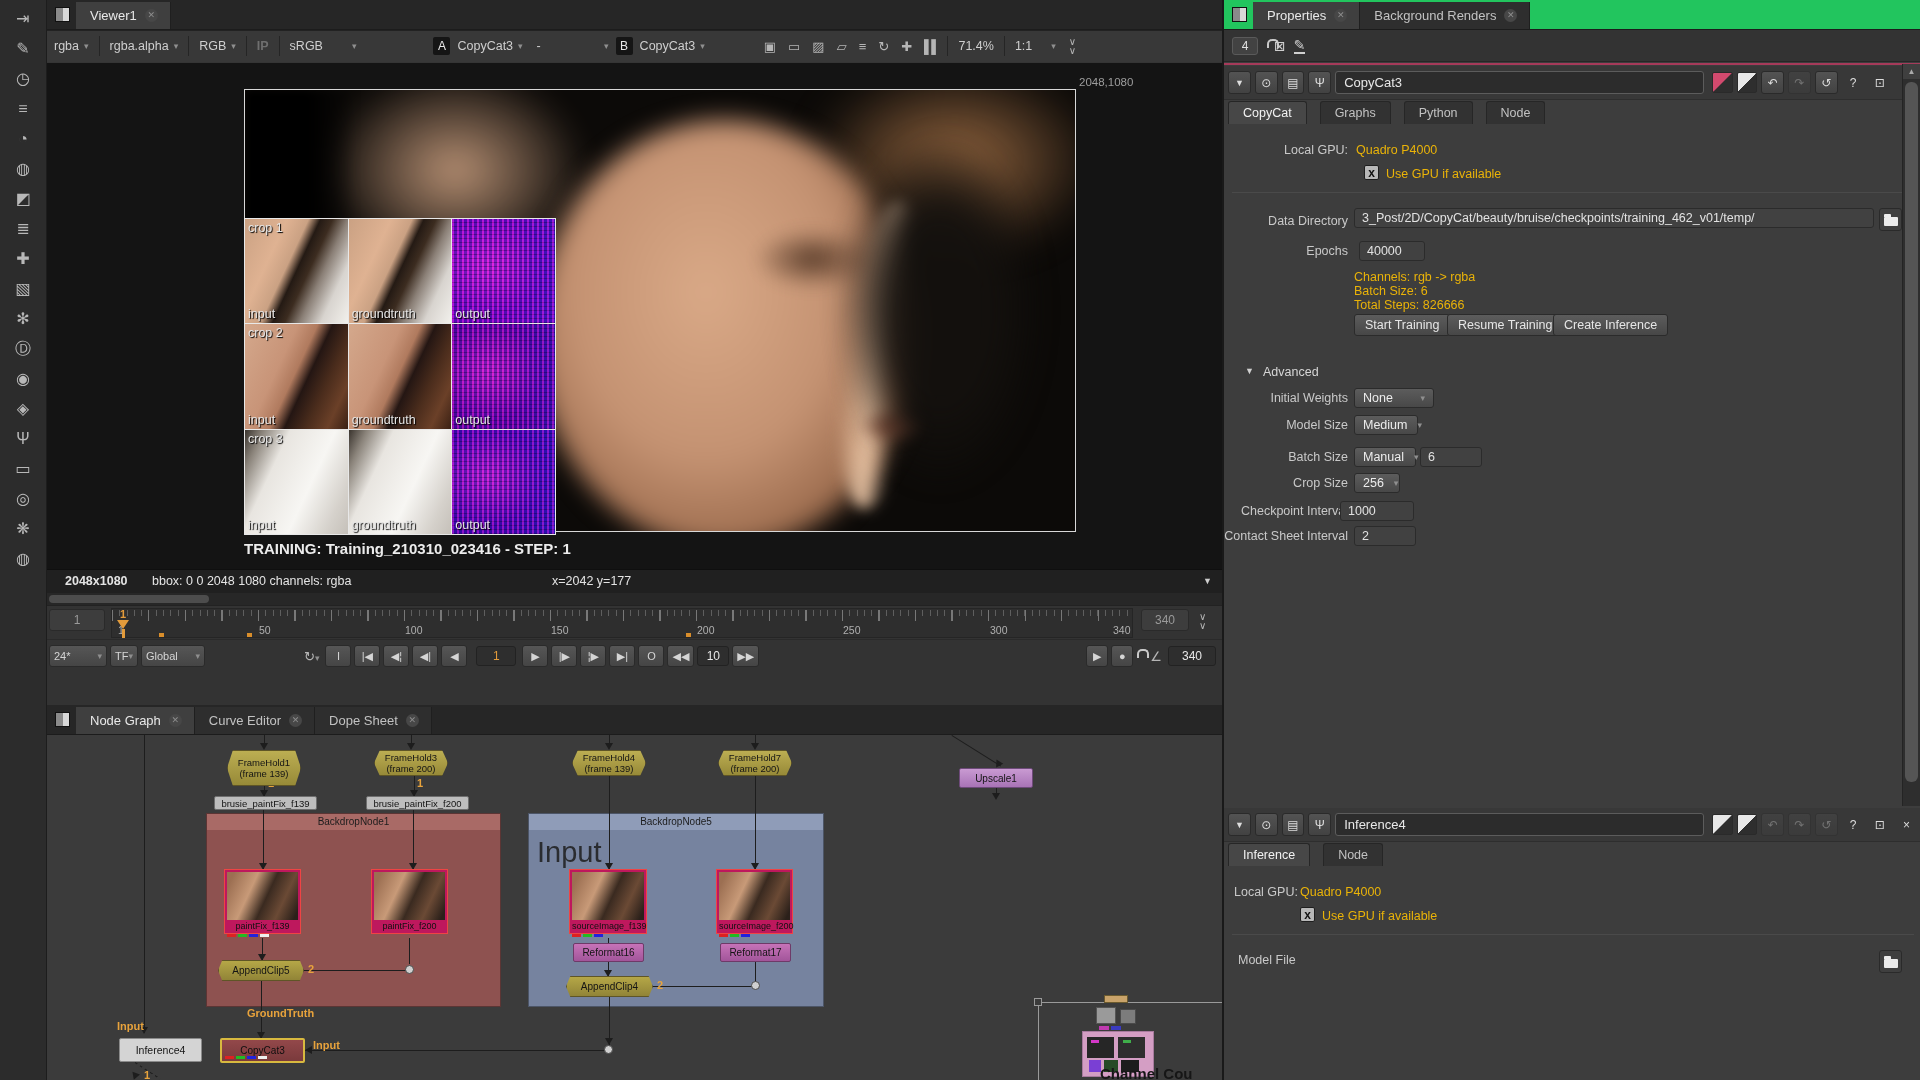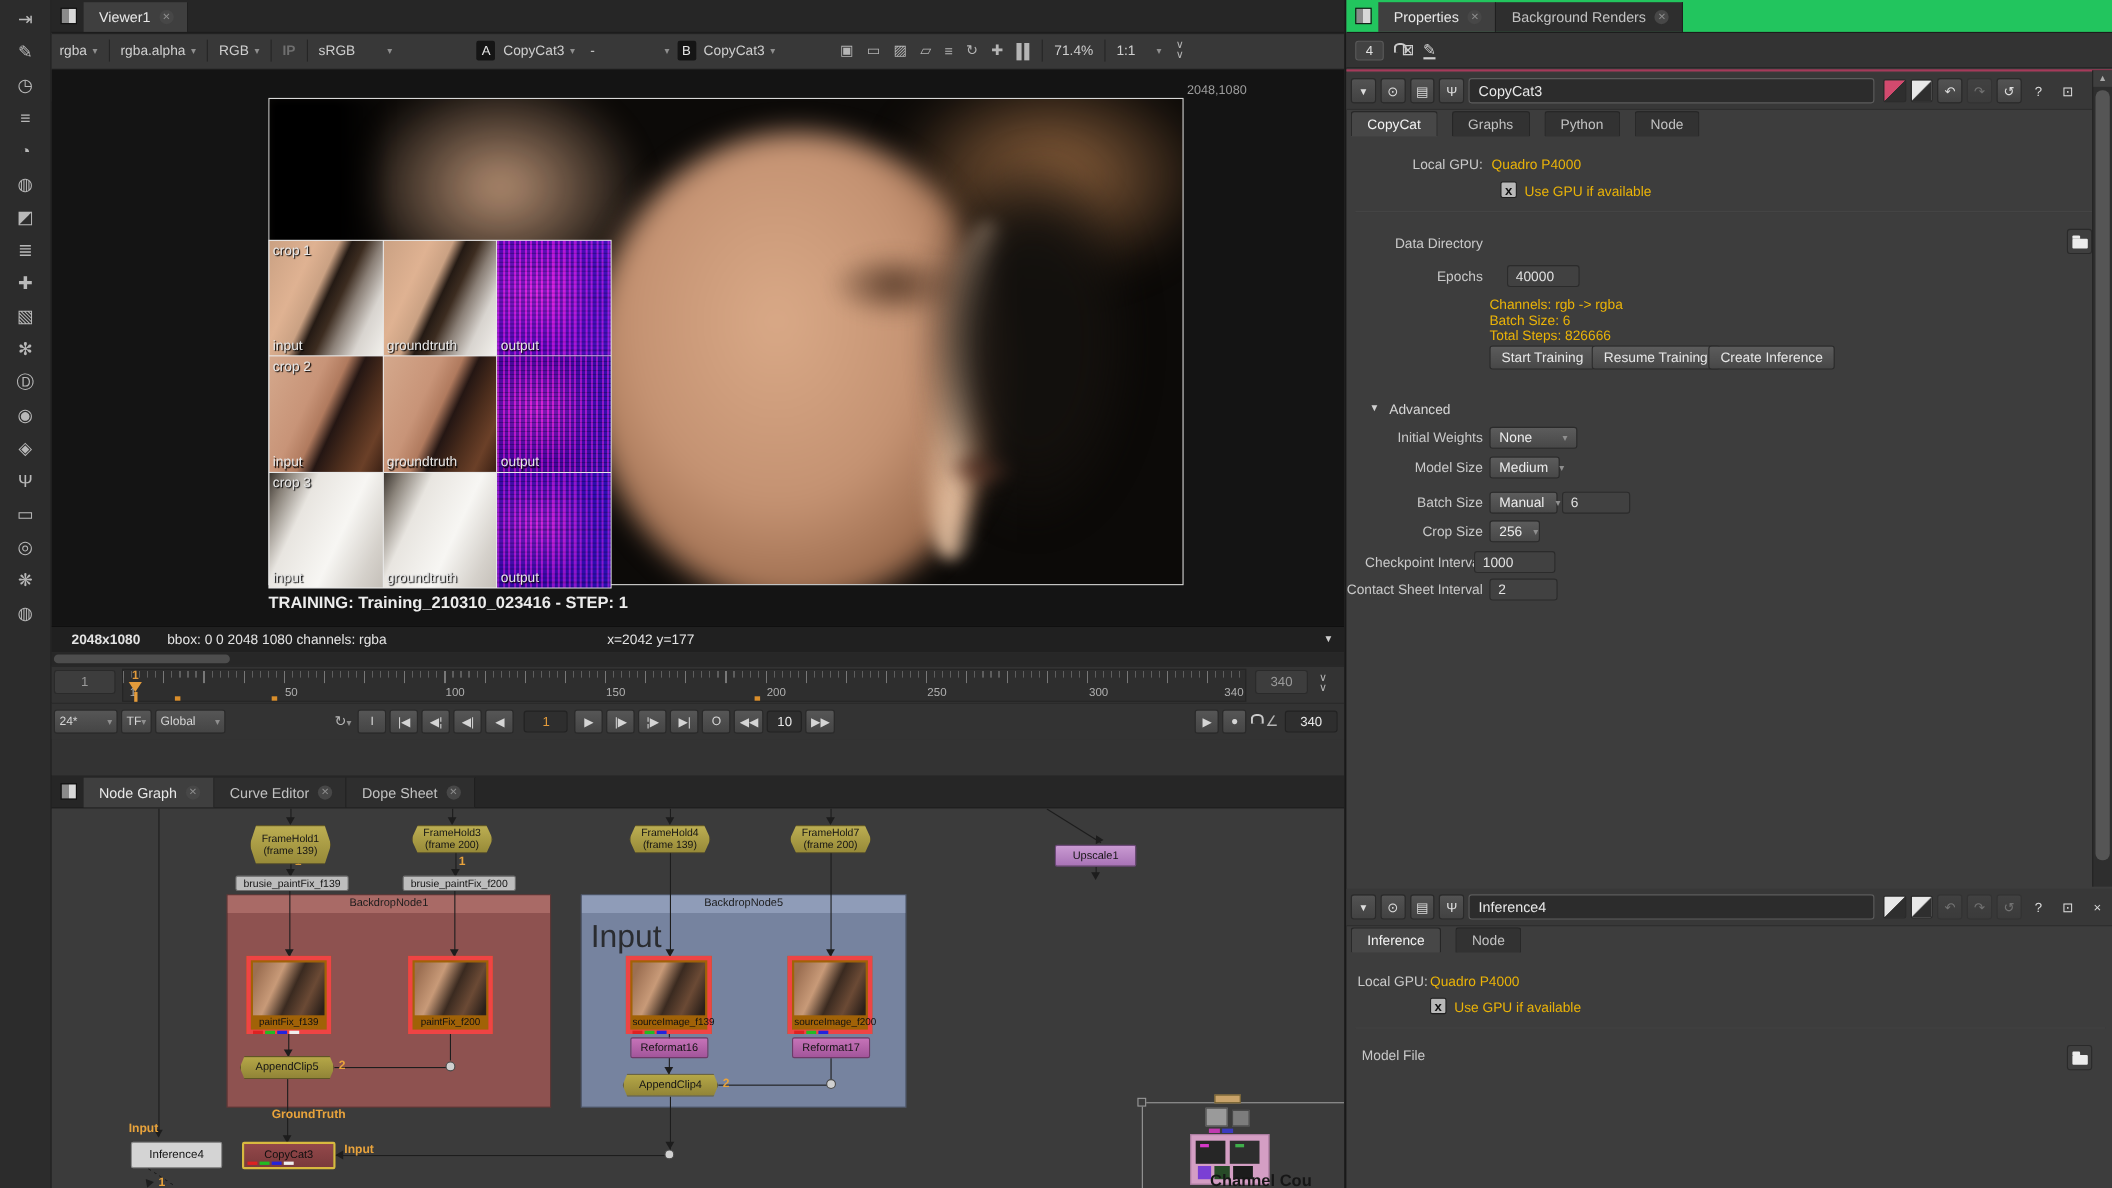--- a/index.html
+++ b/index.html
@@ -75,21 +75,21 @@
   .dot{position:absolute;width:9px;height:9px;border-radius:50%;background:#d0d0d0;border:1px solid #4a4a4a}
   .olabel{position:absolute;color:#e8a33c;font-size:11px;font-weight:bold;white-space:nowrap}
   .node{position:absolute;display:flex;align-items:center;justify-content:center;color:#141414;font-size:10px;cursor:pointer;text-align:center}
   .nd-fh{background:linear-gradient(#bcae52,#978a38);border:1px solid #5f5526;clip-path:polygon(8% 0,92% 0,100% 50%,92% 100%,8% 100%,0 50%);flex-direction:column;line-height:11px;font-size:9.5px}
   .nd-gray{background:#bdbdbd;border:1px solid #6e6e6e;border-radius:2px;font-size:9.5px}
   .nd-append{background:linear-gradient(#b5a747,#918437);border:1px solid #5f5526;clip-path:polygon(5% 0,95% 0,100% 50%,95% 100%,5% 100%,0 50%)}
   .nd-reformat{background:linear-gradient(#c673b8,#a25594)  ;background:linear-gradient(#c673b8,#a2559a);border:1px solid #6e3a68;border-radius:2px}
   .nd-upscale{background:linear-gradient(#c augmented);background:linear-gradient(#c99ad2,#a873b6);border:1px solid #6e4a7a;border-radius:2px}
   .nd-copycat{background:linear-gradient(#93484a,#7a3a3c);border:2px solid #d8b93f;border-radius:2px;color:#0f0f0f}
   .nd-inference{background:#d4d4d4;border:1px solid #8a8a8a;border-radius:2px;font-size:10.5px}
-  .thumb{position:absolute;background:#a16207;border:4px solid #ef4444;padding:2px 2px 0 2px}
+  .thumb{position:absolute;background:#be185d;border:1px solid #ef4444;padding:2px 2px 0 2px}
   .thumb .img{height:48px;background:linear-gradient(115deg,#9c6f52 8%,#c89a78 34%,#3a2a20 55%,#6b4a35 75%,#2b201a 95%)}
   .thumb .lab{font-size:9px;color:#111;text-align:center;line-height:13px;white-space:nowrap}
   .chdash{position:absolute;display:flex;gap:2px}
   .chdash span{width:9px;height:3px}
   
   #props{position:absolute;left:1222px;top:0;width:698px;height:1080px;background:#3d3d3d;border-left:2px solid #191919}
   #props .tabbar{background:#22c55e}
   #stackrow{position:absolute;left:0;top:30px;width:698px;height:32px;background:#333;display:flex;align-items:center;gap:8px;padding-left:8px;border-bottom:1px solid #262626}
   #redline{position:absolute;left:0;top:63px;width:698px;height:2px;background:#a63a5a}
   .nhead{position:absolute;left:0;width:698px;height:34px;background:#383838;display:flex;align-items:center;gap:4px;padding:0 4px;border-bottom:1px solid #2e2e2e}
@@ -583,25 +583,26 @@
     <span class="plabel">Local GPU:</span>
     <span class="pval">Quadro P4000</span>
   </div>
   <div class="prow" style="top:164px">
     <span class="chk" style="left:140px;top:1px">x</span>
     <span class="pval" style="left:162px">Use GPU if available</span>
   </div>
   <div class="divider" style="top:192px"></div>
   <div class="prow" style="top:208px;height:26px">
     <span class="plabel" style="top:6px">Data Directory</span>
+    <span class="pfield" style="left:130px;top:0;width:520px">3_Post/2D/CopyCat/beauty/bruise/checkpoints/training_462_v01/temp/</span>
     <span class="folder" style="left:655px;top:0"></span>
   </div>
   <div class="prow" style="top:241px">
     <span class="plabel">Epochs</span>
-    <span class="pfield" style="left:146px;top:0;width:66px">40000</span>
+    <span class="pfield" style="left:135px;top:0;width:66px">40000</span>
   </div>
   <div class="prow" style="top:267px">
       <span class="pval" style="left:130px">Channels: rgb -&gt; rgba</span>
     </div>
   <div class="prow" style="top:281px">
       <span class="pval" style="left:130px">Batch Size: 6</span>
     </div>
   <div class="prow" style="top:295px">
       <span class="pval" style="left:130px">Total Steps: 826666</span>
     </div>

